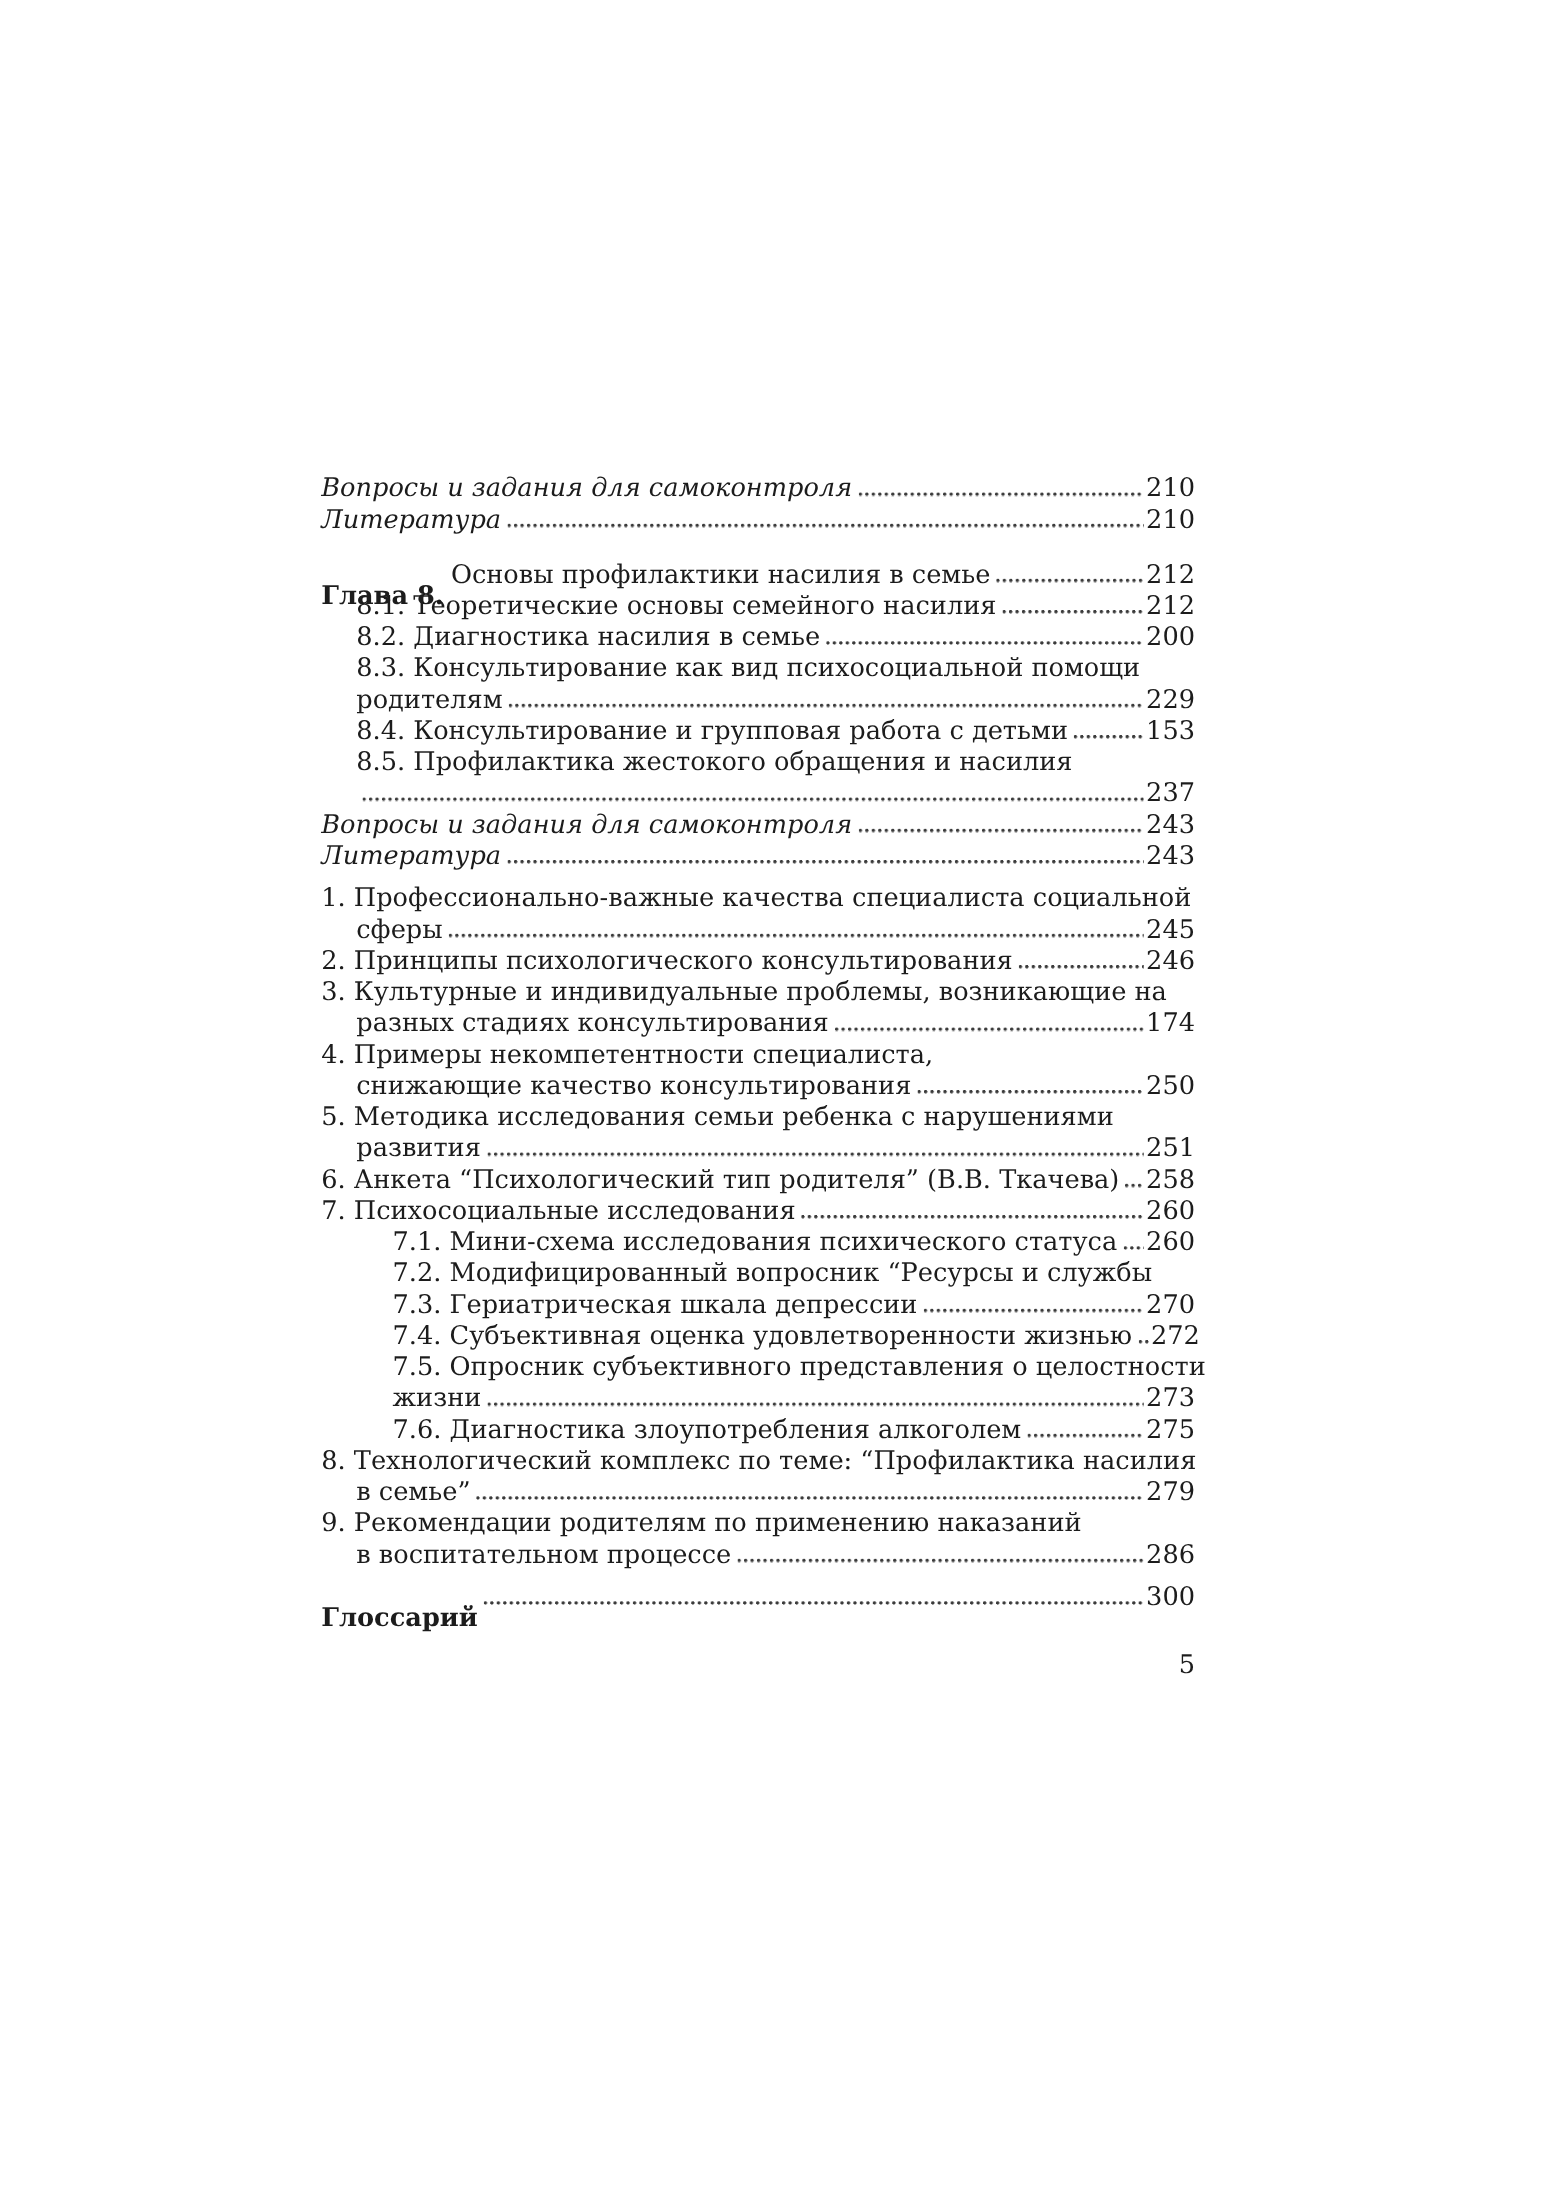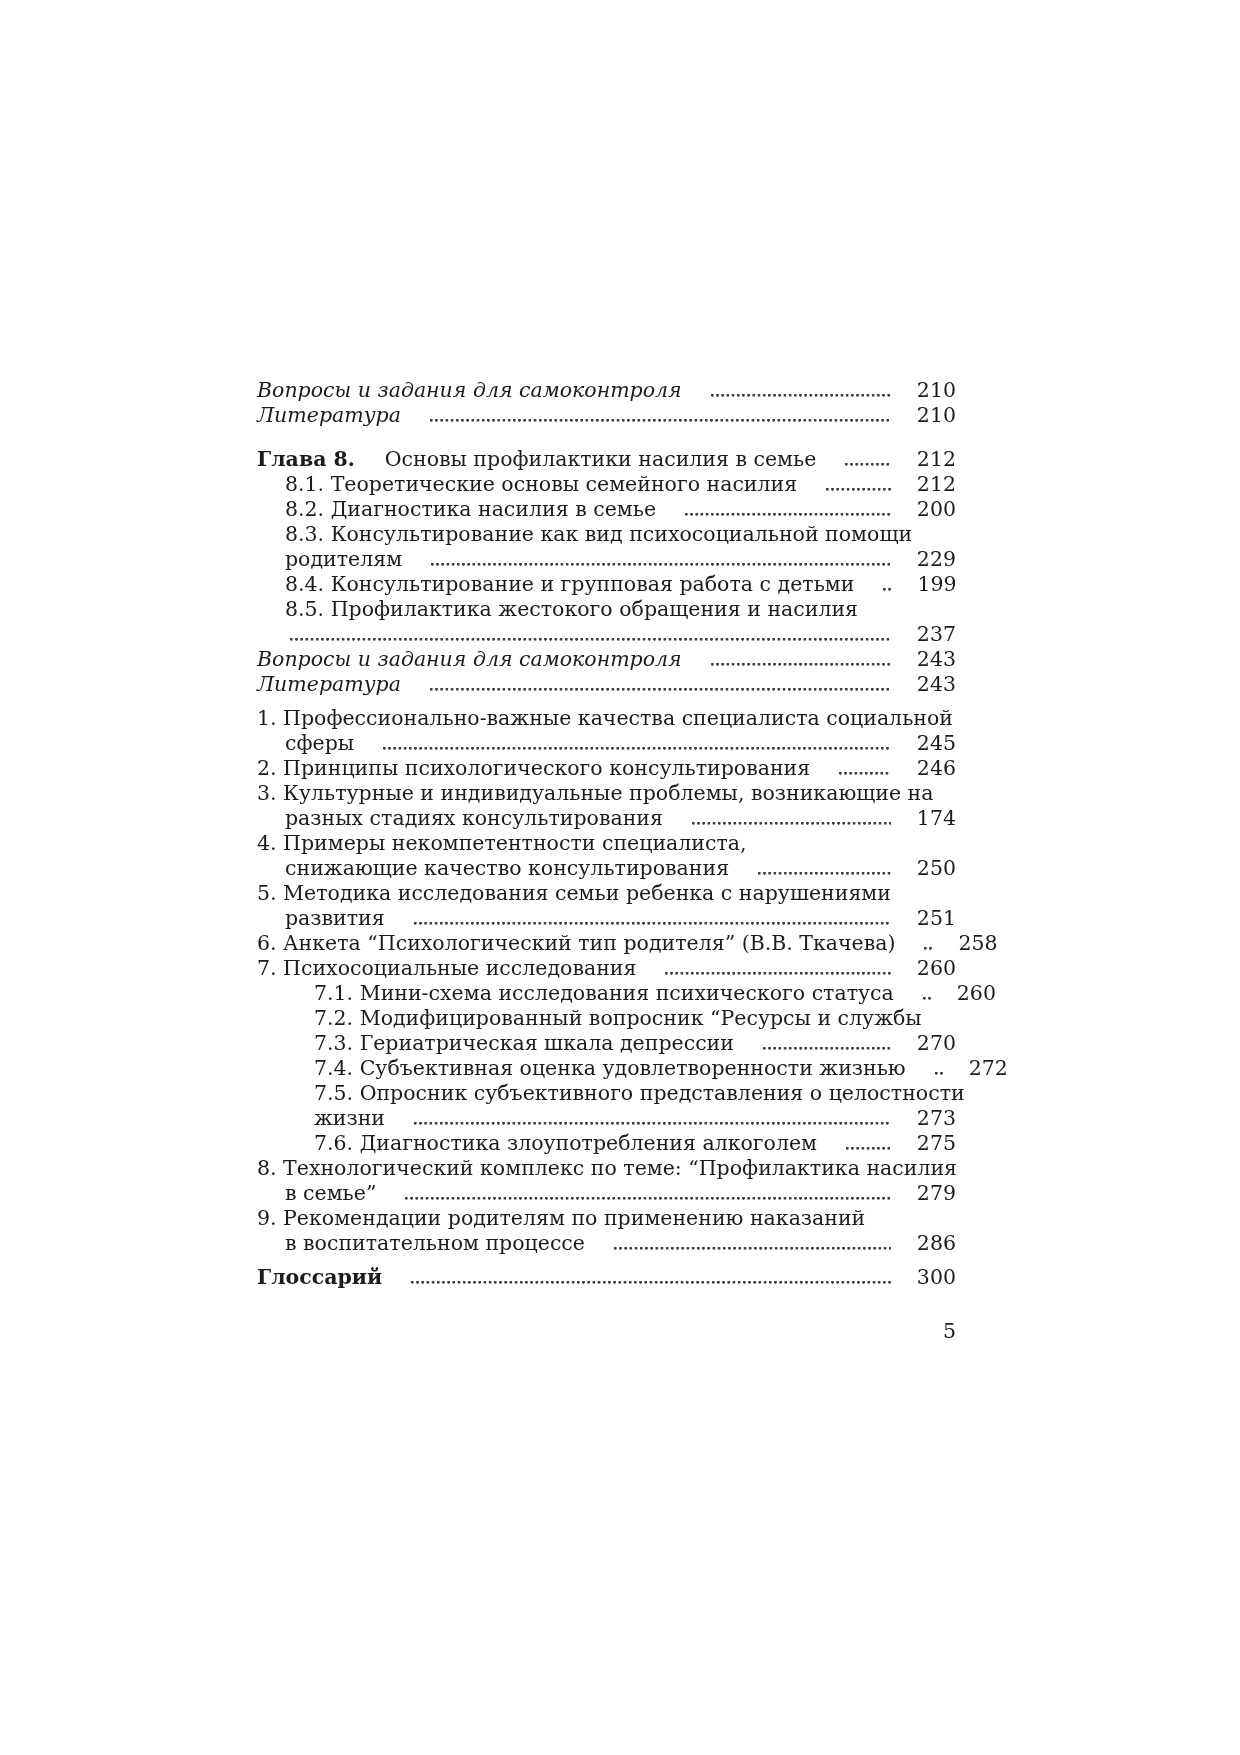--- a/index.html
+++ b/index.html
@@ -16,26 +16,25 @@
     overflow: hidden;
   }
   .page-block {
     position: absolute;
     left: 257px;
     top: 378px;
     width: 699px;
   }
   .toc-row {
     display: flex;
-    align-items: flex-end;
+    align-items: center;
     line-height: 25px;
     font-size: 20.5px;
     white-space: nowrap;
     height: 25px;
-    gap: 24px;
   }
   .indent-0 { padding-left: 0; }
   .indent-1 { padding-left: 28px; }
   .indent-2 { padding-left: 57px; }
   .gap-lg { margin-bottom: 19px; }
   .gap-sm { margin-bottom: 9px; }
   .entry-text { flex: 0 0 auto; }
   .italic { font-style: italic; }
   .bold { font-weight: bold; margin-top: 34px; }
   .bold + .entry-text { margin-left: 0.28em; }
@@ -97,21 +96,21 @@
         <span class="entry-text">8.3. Консультирование как вид психосоциальной помощи</span>
       </div>
       <div class="toc-row indent-1">
         <span class="entry-text">родителям</span>
         <span class="dot-leader"></span>
         <span class="page-num">229</span>
       </div>
       <div class="toc-row indent-1">
         <span class="entry-text">8.4. Консультирование и групповая работа с детьми</span>
         <span class="dot-leader"></span>
-        <span class="page-num">199</span>
+        <span class="page-num">153</span>
       </div>
       <div class="toc-row indent-1">
         <span class="entry-text">8.5. Профилактика жестокого обращения и насилия</span>
       </div>
       <div class="toc-row indent-1">
         <span class="dot-leader"></span>
         <span class="page-num">237</span>
       </div>
       <div class="toc-row indent-0">
         <span class="entry-text italic">Вопросы и задания для самоконтроля</span>

